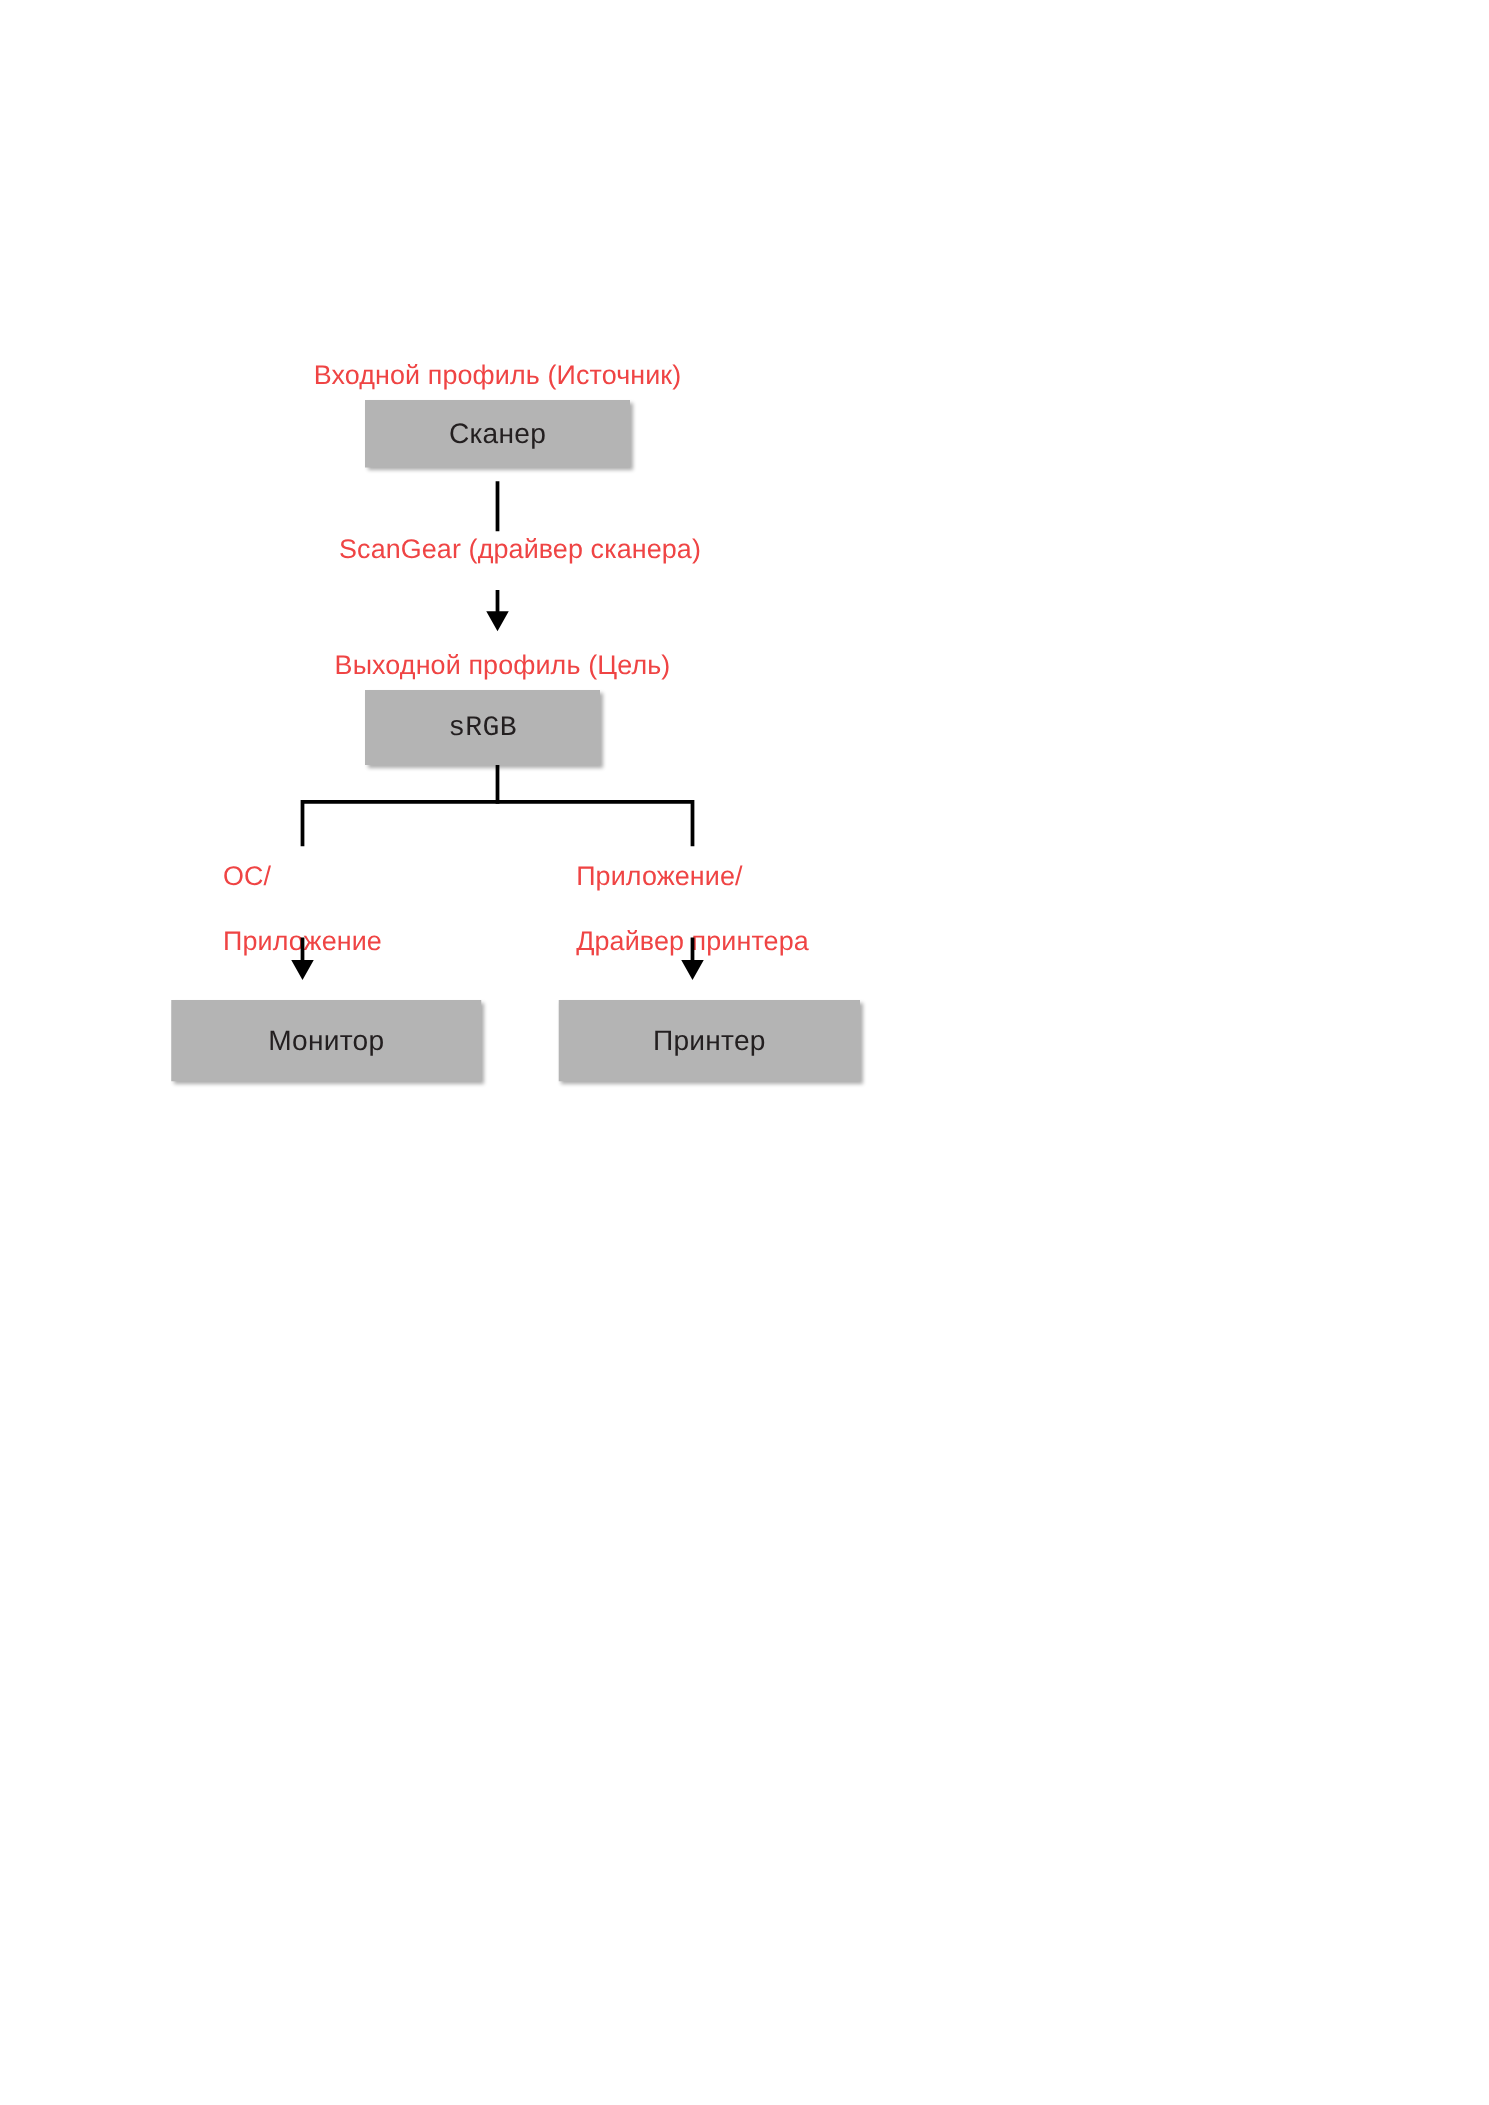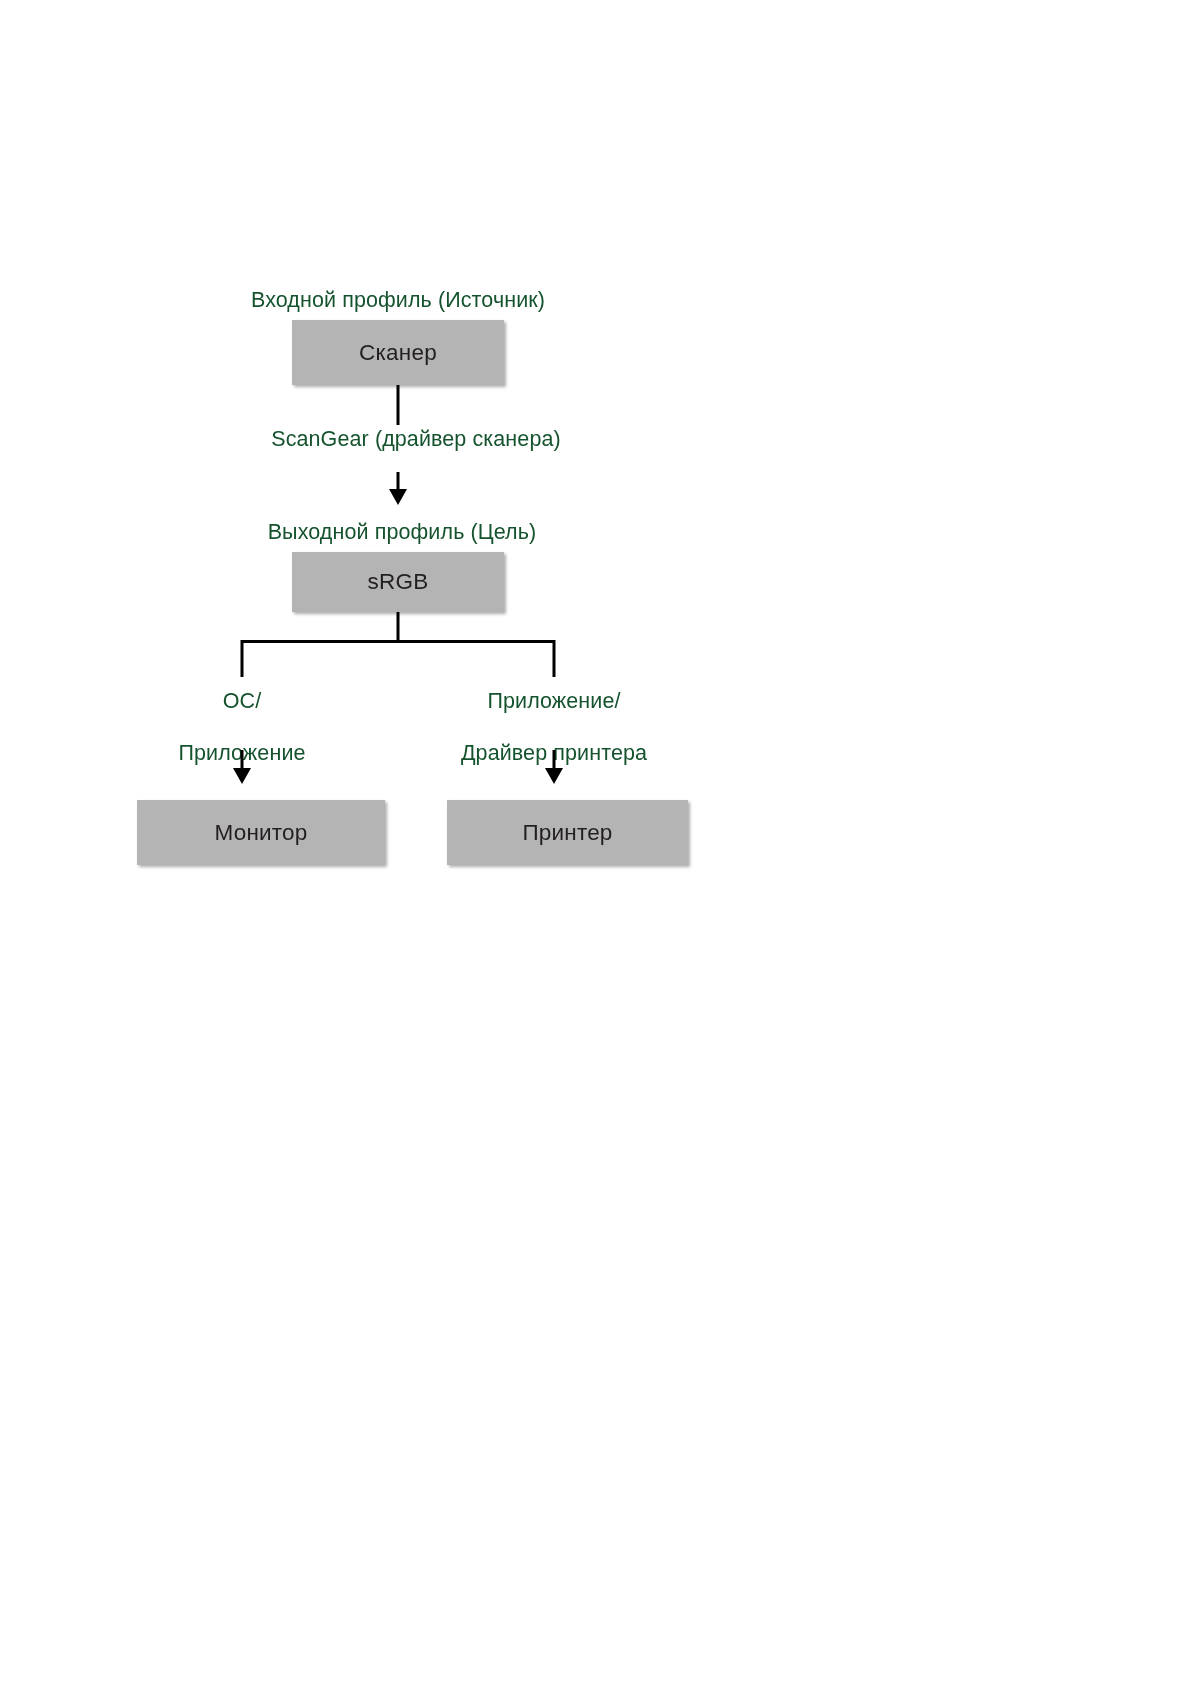--- a/index.html
+++ b/index.html
@@ -29,23 +29,23 @@
     top: 0;
     width: 1191px;
     height: 1684px;
   }
 
   
   .label {
     position: absolute;
     font-size: 21.5px;
     line-height: 26px;
-    color: #14532d;
+    color: #ef4444;
     white-space: pre;
-    text-align: center;
+    text-align: left;
     letter-spacing: 0.1px;
   }
   .label.center {
     transform: translateX(-50%);
   }
 
   
   .node {
     position: absolute;
     background: #b4b4b4;
@@ -85,34 +85,34 @@
   }
 </style>
 </head>
 <body>
 
 <div class="page">
   <div class="diagram">
 
     <div class="label center" style="left:398px; top:287px;">Входной профиль (Источник)</div>
 
-    <div class="node" style="left:292px; top:320px; width:212px; height:65px;">
+    <div class="node" style="left:292px; top:320px; width:212px; height:54px;">
       <span class="node-label">Сканер</span>
     </div>
 
     <div class="vline" style="left:398px; top:385px; height:40px;"></div>
 
     <div class="label center" style="left:416px; top:426px; background:#ffffff; padding:0 4px;">ScanGear (драйвер сканера)</div>
 
     <div class="vline" style="left:398px; top:472px; height:24px;"></div>
     <div class="arrow-head" style="left:398px; top:489px;"></div>
 
     <div class="label center" style="left:402px; top:519px;">Выходной профиль (Цель)</div>
 
-    <div class="node" style="left:292px; top:552px; width:212px; height:60px;">
+    <div class="node" style="left:292px; top:552px; width:188px; height:60px;font-family:Liberation Mono, monospace;">
       <span class="node-label">sRGB</span>
     </div>
 
     <div class="vline" style="left:398px; top:612px; height:31px;"></div>
 
     <div class="hline" style="left:241px; top:640px; width:314px;"></div>
 
     <div class="vline" style="left:242px; top:640px; height:37px;"></div>
 
     <div class="vline" style="left:554px; top:640px; height:37px;"></div>

